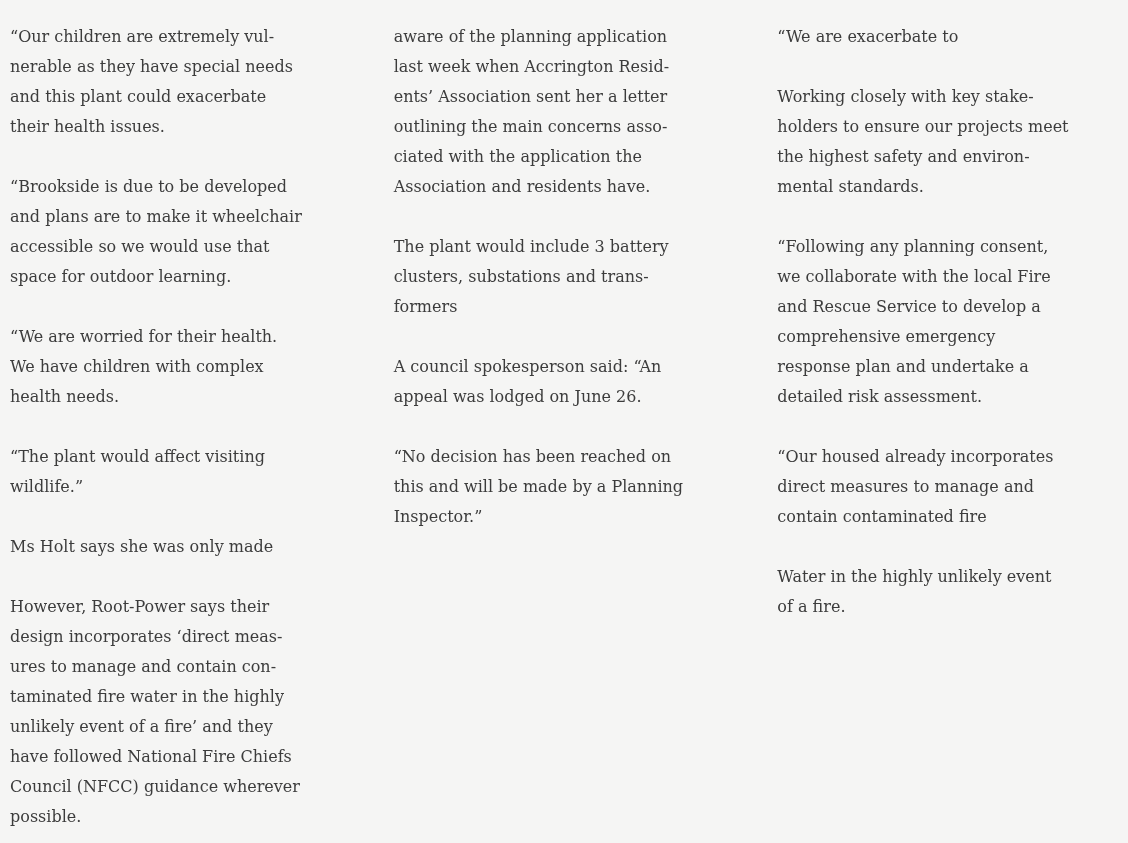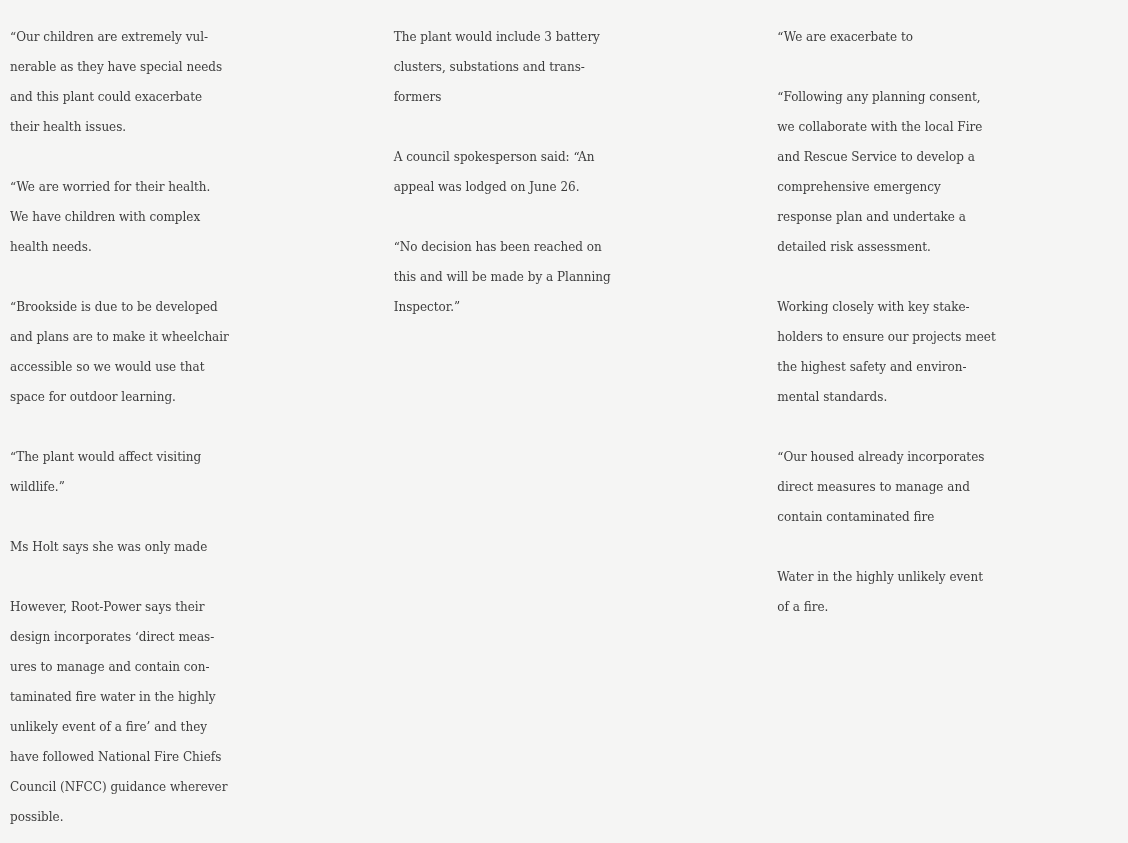--- a/index.html
+++ b/index.html
@@ -20,75 +20,81 @@
     column-gap: 48px;
     padding: 22px 15px 0 10px;
     box-sizing: border-box;
     width: 1128px;
   }
   .text-column {
     min-width: 0;
   }
   .text-column p {
     margin: 0 0 30px 0;
-    font-size: 12px;
+    font-size: 16px;
     line-height: 30px;
     white-space: pre;
     letter-spacing: 0;
   }
 </style>
 </head>
 <body style="background: rgb(245, 245, 244); color: rgb(60, 60, 60);">
 
 <main class="article-columns">
   <div class="text-column">
       <p>“Our children are extremely vul-
 nerable as they have special needs
 and this plant could exacerbate
 their health issues.</p>
-      <p>“We are worried for their health.
-We have children with complex
-health needs.</p>
       <p>“Brookside is due to be developed
 and plans are to make it wheelchair
 accessible so we would use that
 space for outdoor learning.</p>
+      <p>“We are worried for their health.
+We have children with complex
+health needs.</p>
       <p>“The plant would affect visiting
 wildlife.”</p>
       <p>Ms Holt says she was only made</p>
       <p>However, Root-Power says their
 design incorporates ‘direct meas-
 ures to manage and contain con-
 taminated fire water in the highly
 unlikely event of a fire’ and they
 have followed National Fire Chiefs
 Council (NFCC) guidance wherever
 possible.</p>
     </div>
   <div class="text-column">
+      <p>aware of the planning application
+last week when Accrington Resid-
+ents’ Association sent her a letter
+outlining the main concerns asso-
+ciated with the application the
+Association and residents have.</p>
       <p>The plant would include 3 battery
 clusters, substations and trans-
 formers</p>
       <p>A council spokesperson said: “An
 appeal was lodged on June 26.</p>
       <p>“No decision has been reached on
 this and will be made by a Planning
 Inspector.”</p>
     </div>
   <div class="text-column">
       <p>“We are exacerbate to</p>
+      <p>Working closely with key stake-
+holders to ensure our projects meet
+the highest safety and environ-
+mental standards.</p>
       <p>“Following any planning consent,
 we collaborate with the local Fire
 and Rescue Service to develop a
 comprehensive emergency
 response plan and undertake a
 detailed risk assessment.</p>
-      <p>Working closely with key stake-
-holders to ensure our projects meet
-the highest safety and environ-
-mental standards.</p>
       <p>“Our housed already incorporates
 direct measures to manage and
 contain contaminated fire</p>
       <p>Water in the highly unlikely event
 of a fire.</p>
     </div>
 </main>
 
 </body></html>

